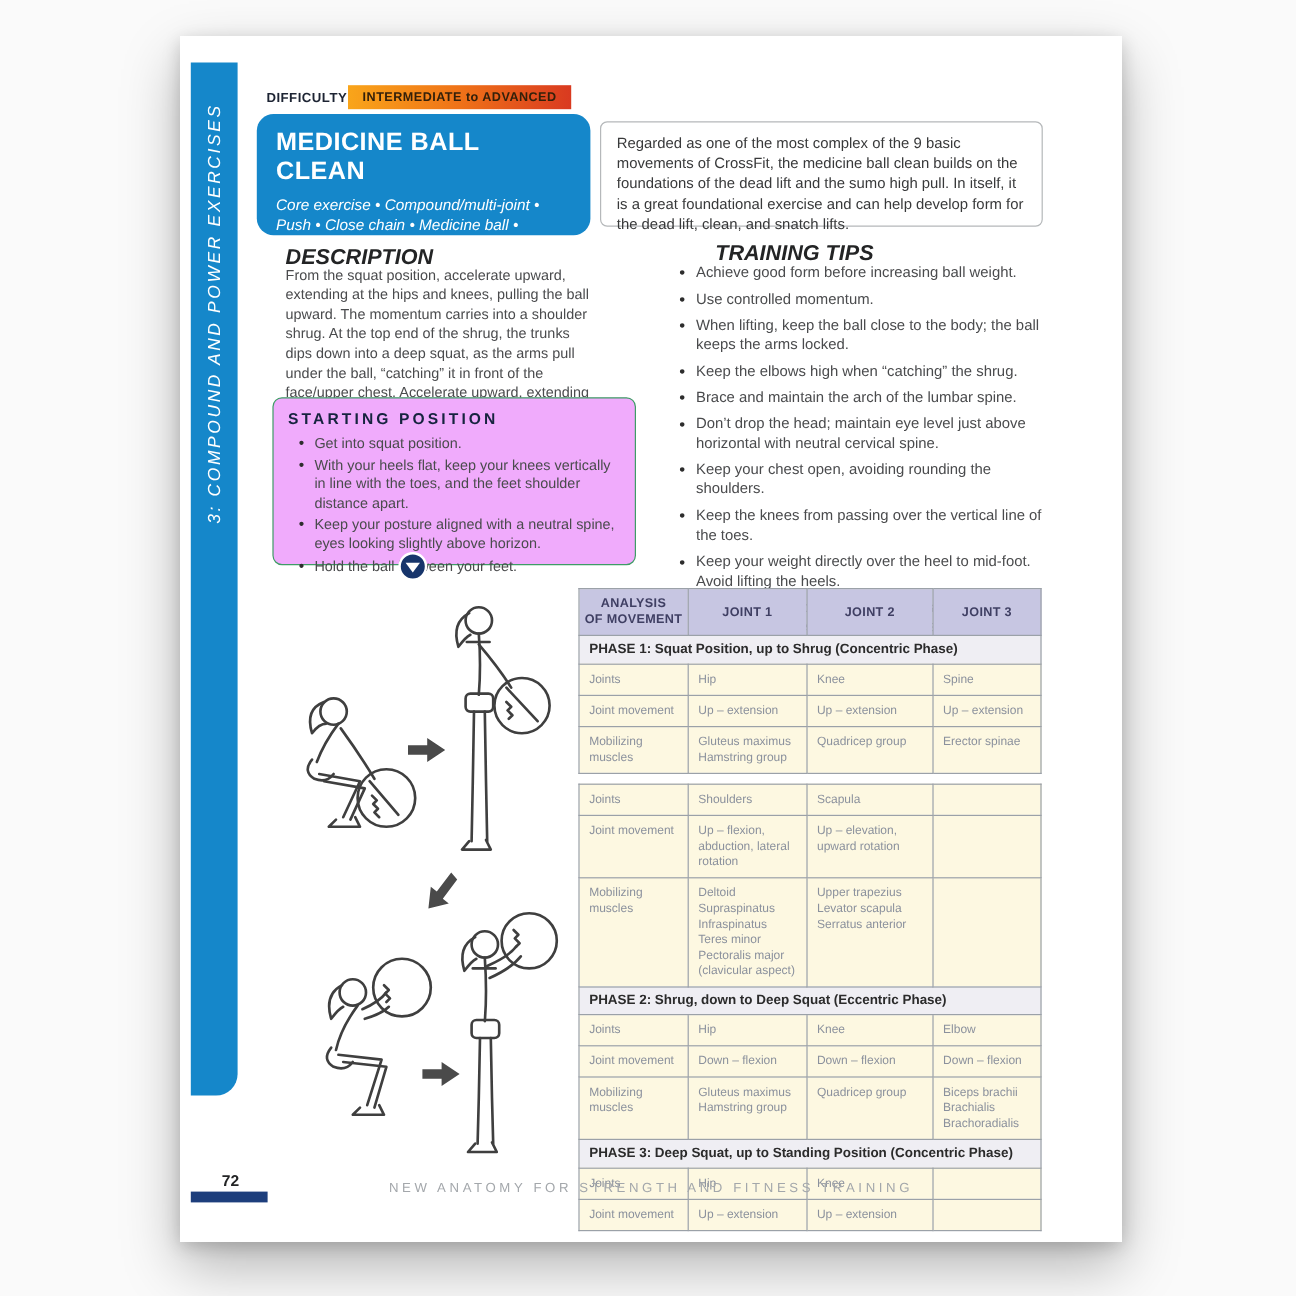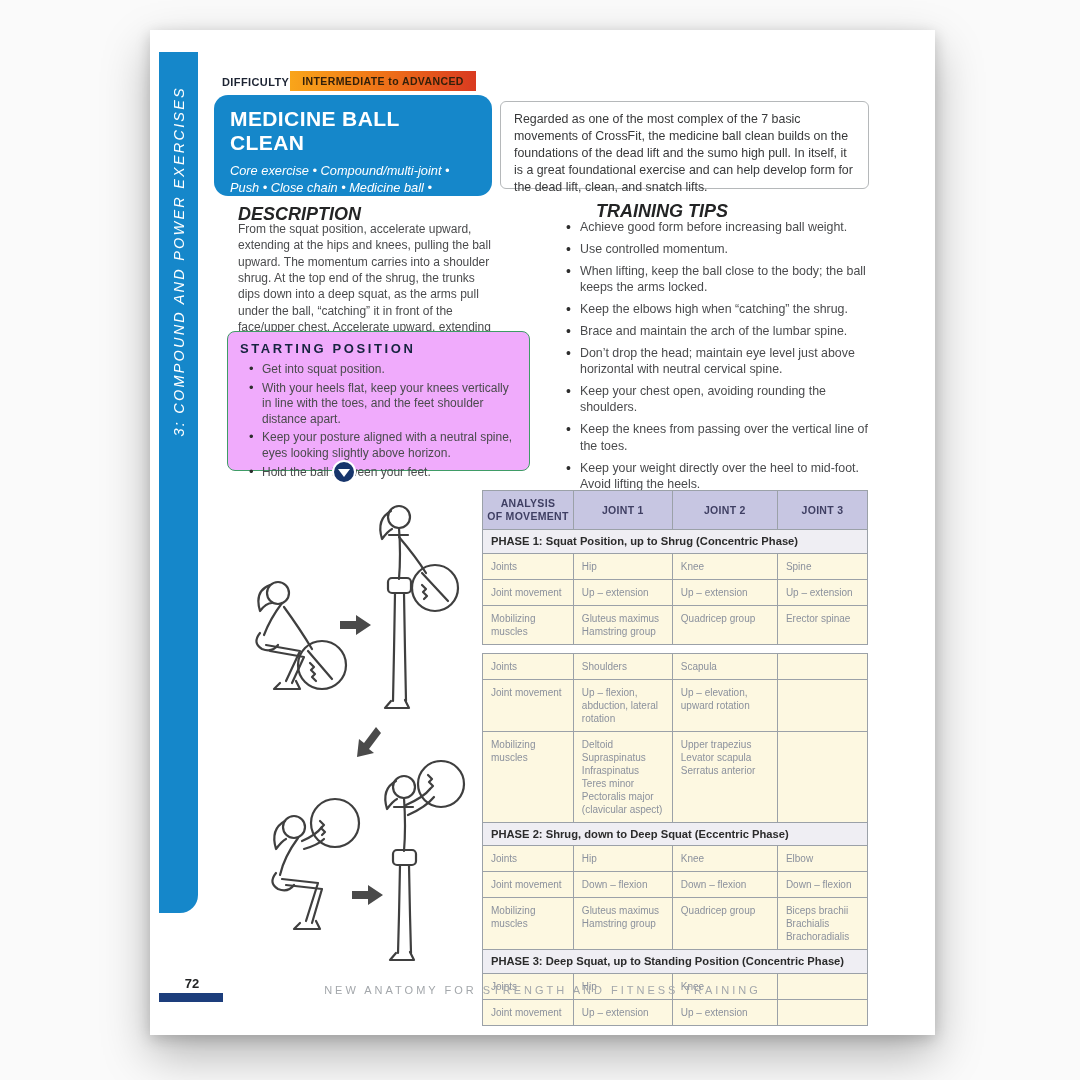--- a/index.html
+++ b/index.html
@@ -120,21 +120,21 @@
 
   <span class="diff-label">DIFFICULTY</span>
   <span class="diff-badge">INTERMEDIATE to ADVANCED</span>
 
   <div class="title-box">
     <h1>MEDICINE BALL CLEAN</h1>
     <p class="subtitle">Core exercise • Compound/multi-joint • Push • Close chain • Medicine ball • Intermediate to advanced</p>
   </div>
 
   <div class="intro-box">
-    <span>Regarded as one of the most complex of the 7 basic movements of CrossFit, the medicine ball clean builds on the foundations of the dead lift and the sumo high pull. In itself, it is a great foundational exercise and can help develop form for the dead lift, clean, and snatch lifts.</span>
+    <span>Regarded as one of the most complex of the 9 basic movements of CrossFit, the medicine ball clean builds on the foundations of the dead lift and the sumo high pull. In itself, it is a great foundational exercise and can help develop form for the dead lift, clean, and snatch lifts.</span>
   </div>
 
   <h3 class="ital-head desc-head">DESCRIPTION</h3>
   <p class="desc-body">From the squat position, accelerate upward, extending at the hips and knees, pulling the ball upward. The momentum carries into a shoulder shrug. At the top end of the shrug, the trunks dips down into a deep squat, as the arms pull under the ball, “catching” it in front of the face/upper chest. Accelerate upward, extending the hips and knees fully. Return and repeat.</p>
 
   <h3 class="ital-head tips-head">TRAINING TIPS</h3>
   <ul class="tips-list">
       <li>Achieve good form before increasing ball weight.</li>
       <li>Use controlled momentum.</li>
       <li>When lifting, keep the ball close to the body; the ball keeps the arms locked.</li>

